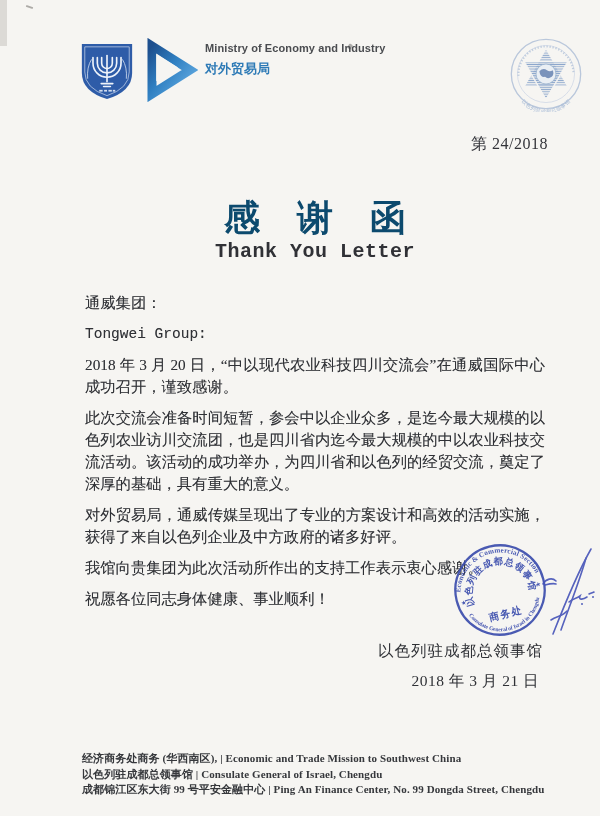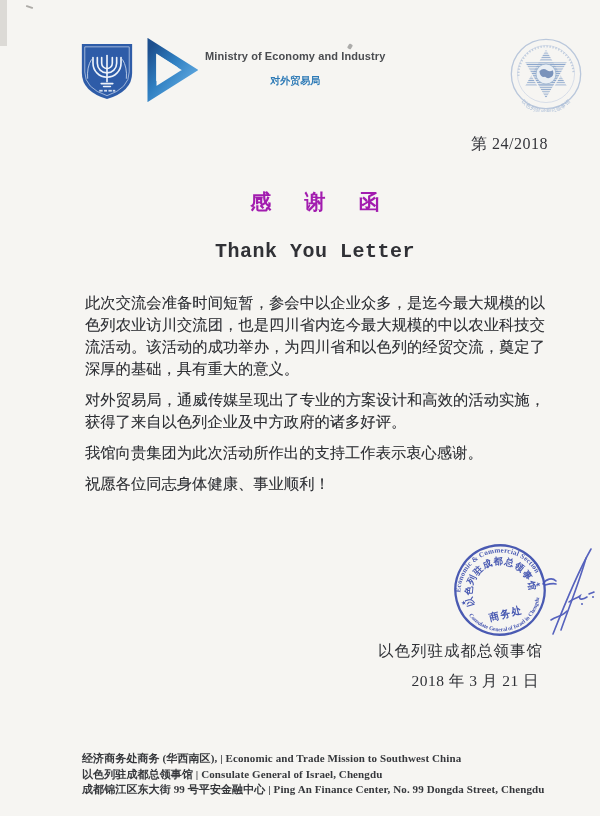--- a/index.html
+++ b/index.html
@@ -9,31 +9,31 @@
     font-family:"Liberation Serif","DejaVu Serif",serif;color:#2f3136;
   }
   
   .scan-smudge{position:absolute;left:0;top:0;width:7px;height:46px;background:#dcdad6;}
   .scan-speck1{position:absolute;left:26px;top:6px;width:7px;height:2px;background:#8e8c88;transform:rotate(18deg);opacity:.7;}
   .scan-speck2{position:absolute;left:348px;top:44px;width:4px;height:5px;background:#6f6f6f;transform:rotate(30deg);opacity:.55;border-radius:1px;}
 
   
   .emblem{position:absolute;left:78px;top:40px;width:58px;height:62px;}
   .tri-logo{position:absolute;left:144px;top:38px;width:54px;height:64px;}
-  .ministry{position:absolute;left:205px;top:50px;font-family:"Liberation Sans","DejaVu Sans",sans-serif;line-height:1.18;}
+  .ministry{position:absolute;left:205px;top:42px;font-family:"Liberation Sans","DejaVu Sans",sans-serif;line-height:1.18;}
   .ministry .m-en{font-size:11px;font-weight:700;color:#4a4c50;letter-spacing:.1px;}
   .ministry .m-zh{font-size:12.5px;font-weight:700;color:#44464b;margin-top:2px;}
   .ministry .a-en{font-size:10.5px;font-weight:700;color:#2d7ab6;margin-top:3px;}
-  .ministry .a-zh{font-size:10px;font-weight:700;color:#2d7ab6;margin-top:12px;text-align:center;}
+  .ministry .a-zh{font-size:13px;font-weight:700;color:#2d7ab6;margin-top:6px;}
   .pale-seal{position:absolute;left:508px;top:36px;width:76px;height:76px;opacity:.85;}
 
   .ref-number{position:absolute;top:134px;right:52px;font-size:16px;color:#33343a;letter-spacing:.5px;}
 
-  .title-zh{position:absolute;left:85px;right:55px;top:188px;margin:0;text-align:center;
-    font-size:21px;font-weight:600;letter-spacing:14px;text-indent:14px;color:#a21caf;}
+  .title-zh{position:absolute;left:85px;right:55px;top:188px;margin:6px;text-align:center;
+    font-size:36px;font-weight:600;letter-spacing:14px;text-indent:14px;color:#0c4a6e;}
   .title-en{position:absolute;left:85px;right:55px;top:240px;text-align:center;
     font-family:"Liberation Mono","DejaVu Sans Mono",monospace;font-size:20px;font-weight:700;color:#303136;letter-spacing:.5px;}
 
   .letter-body{position:absolute;left:85px;right:55px;top:292px;font-size:15.3px;line-height:22px;
     text-shadow:0 0 .5px rgba(45,45,50,.35);}
   .letter-body p{margin:0 0 9px 0;text-align:justify;}
   .recipient-en{font-family:"Liberation Mono","DejaVu Sans Mono",monospace;font-size:14.5px;}
 
   .signoff-org{position:absolute;top:641px;right:57px;font-size:15.5px;color:#2f3136;letter-spacing:1px;}
   .signoff-date{position:absolute;top:671px;right:61px;font-size:15.5px;color:#2f3136;letter-spacing:.5px;}
@@ -127,20 +127,23 @@
       <textPath href="#psBottom" startOffset="50%" text-anchor="middle">以色列驻成都总领事馆</textPath>
     </text>
   </svg>
 
   <div class="ref-number">第 24/2018</div>
 
   <h1 class="title-zh">感 谢 函</h1>
   <div class="title-en">Thank You Letter</div>
 
   <div class="letter-body">
+    <p>通威集团：</p>
+    <p class="recipient-en">Tongwei Group:</p>
+    <p>2018 年 3 月 20 日，“中以现代农业科技四川交流会”在通威国际中心成功召开，谨致感谢。</p>
     <p>此次交流会准备时间短暂，参会中以企业众多，是迄今最大规模的以色列农业访川交流团，也是四川省内迄今最大规模的中以农业科技交流活动。该活动的成功举办，为四川省和以色列的经贸交流，奠定了深厚的基础，具有重大的意义。</p>
     <p>对外贸易局，通威传媒呈现出了专业的方案设计和高效的活动实施，获得了来自以色列企业及中方政府的诸多好评。</p>
     <p>我馆向贵集团为此次活动所作出的支持工作表示衷心感谢。</p>
     <p>祝愿各位同志身体健康、事业顺利！</p>
   </div>
 
   <svg class="stamp" viewBox="0 0 100 100">
     <defs>
       <path id="stArcTop" d="M8,53 A 42,42 0 1 1 92,53"></path>
       <path id="stArcBottom" d="M9,52 A 41,41 0 1 0 91,52"></path>

